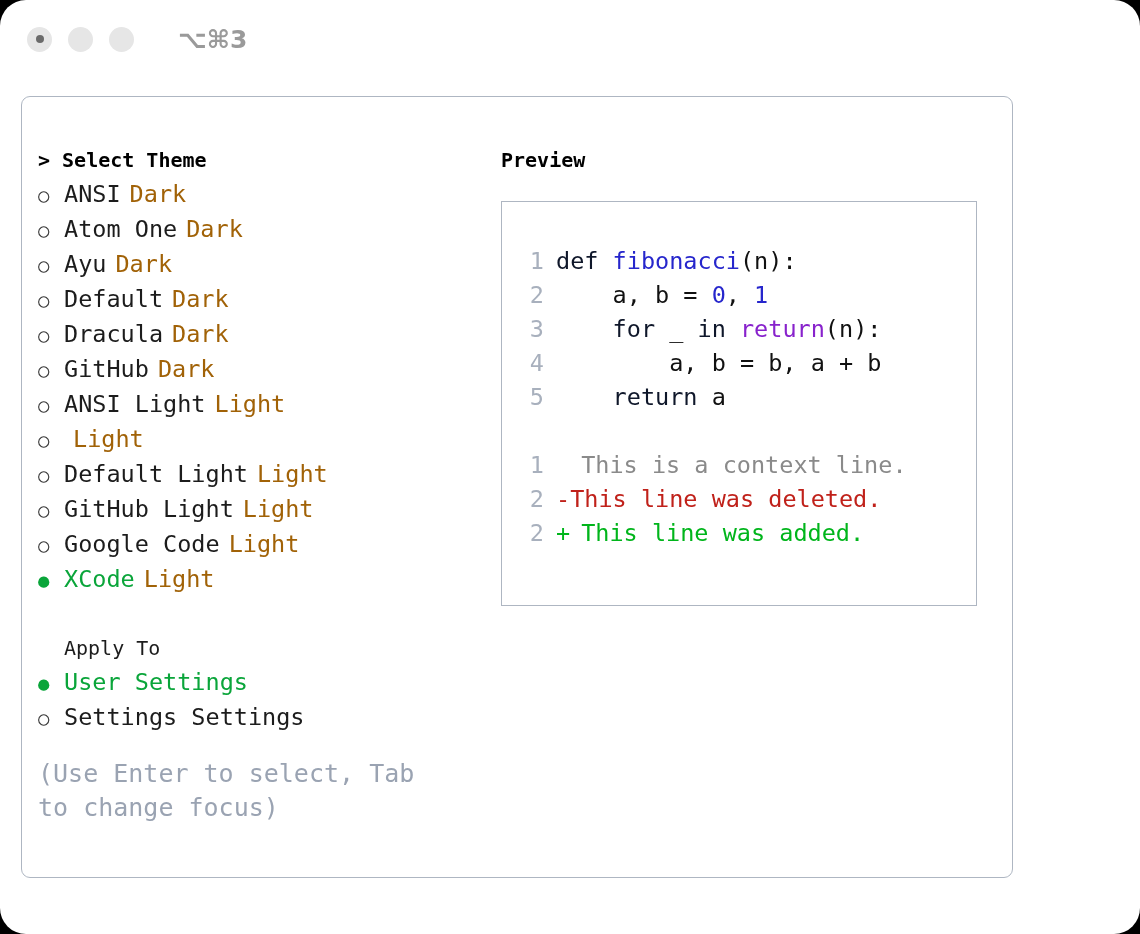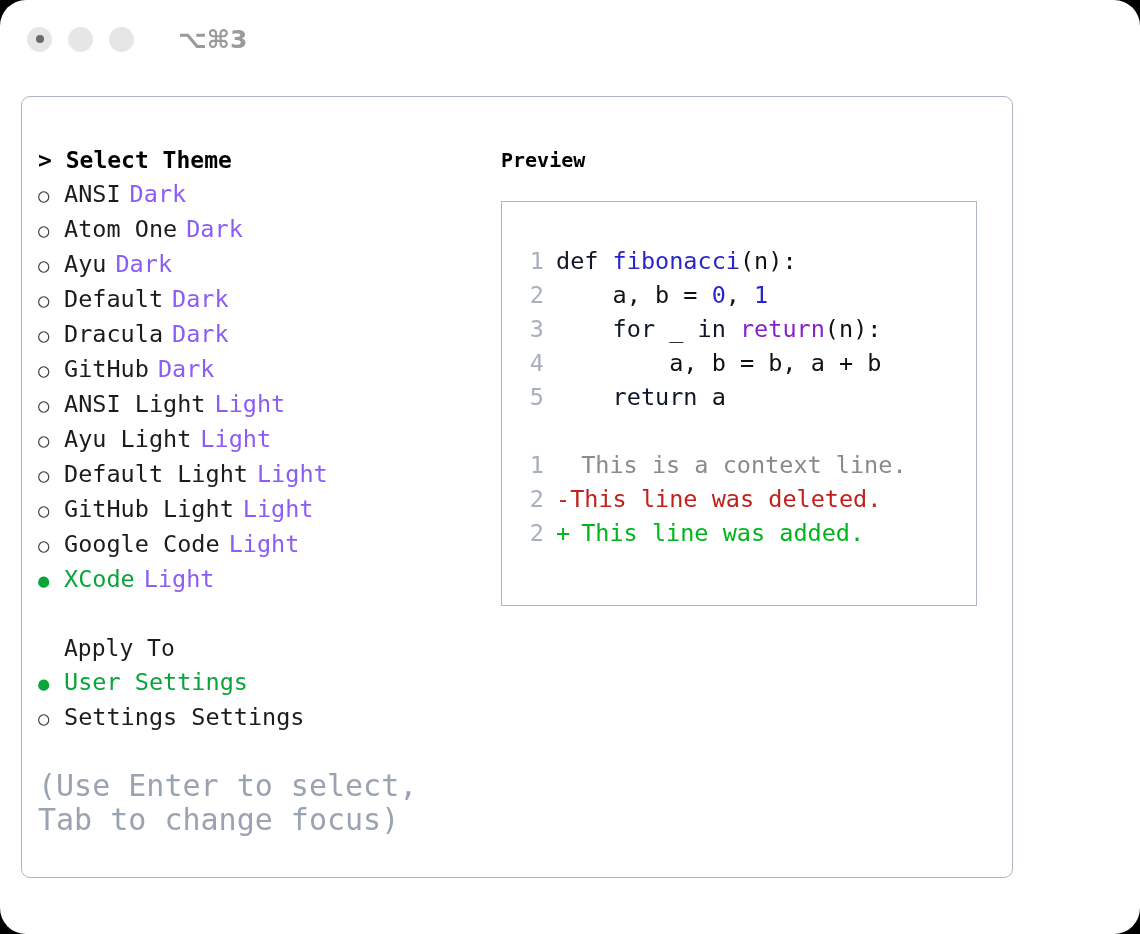--- a/index.html
+++ b/index.html
@@ -85,21 +85,21 @@
 
   
   .left-col {
     position: absolute;
     left: 16px;
     top: 46px;
     width: 440px;
   }
 
   .section-header {
-    font-size: 23px;
+    font-size: 20px;
     font-weight: bold;
     color: #000000;
     line-height: 34px;
     white-space: pre;
   }
   .section-header.sub {
     font-weight: normal;
     color: #1c1c1c;
   }
 
@@ -121,30 +121,30 @@
     color: #0aa53a;
     font-size: 19px;
   }
   .opt-label {
     color: #1c1c1c;
   }
   .opt.selected .opt-label {
     color: #0aa53a;
   }
   .opt-tag {
-    color: #8b5cf6;
+    color: #a16207;
     margin-left: 9px;
     text-align: center;
   }
 
   .spacer-lg { height: 34px; }
 
   .hint {
-    margin-top: 34px;
-    font-size: 30px;
+    margin-top: 22px;
+    font-size: 25px;
     line-height: 34px;
     color: #9aa3b2;
     width: 410px;
   }
 
   
   .right-col {
     position: absolute;
     left: 479px;
     top: 46px;
@@ -248,21 +248,20 @@
             <span class="opt-label">GitHub</span>
             <span class="opt-tag">Dark</span>
           </div>
           <div class="opt">
             <span class="bullet">○</span>
             <span class="opt-label">ANSI Light</span>
             <span class="opt-tag">Light</span>
           </div>
           <div class="opt">
             <span class="bullet">○</span>
-            <span class="opt-label">Ayu Light</span>
             <span class="opt-tag">Light</span>
           </div>
           <div class="opt">
             <span class="bullet">○</span>
             <span class="opt-label">Default Light</span>
             <span class="opt-tag">Light</span>
           </div>
           <div class="opt">
             <span class="bullet">○</span>
             <span class="opt-label">GitHub Light</span>

